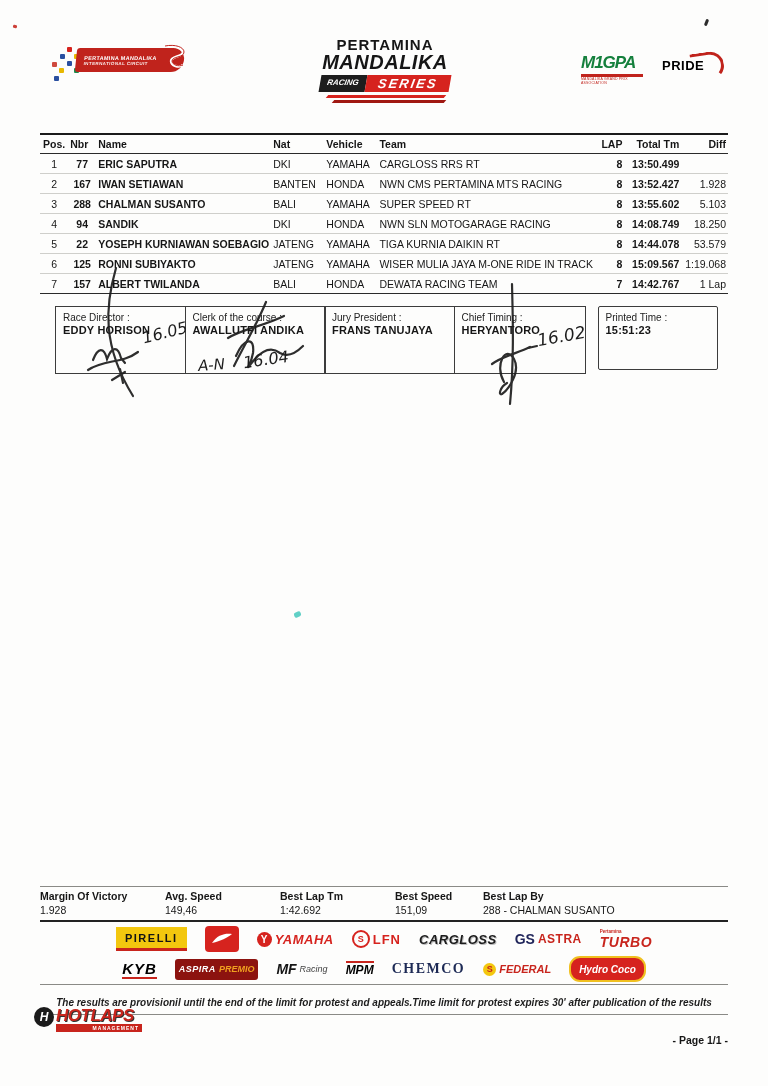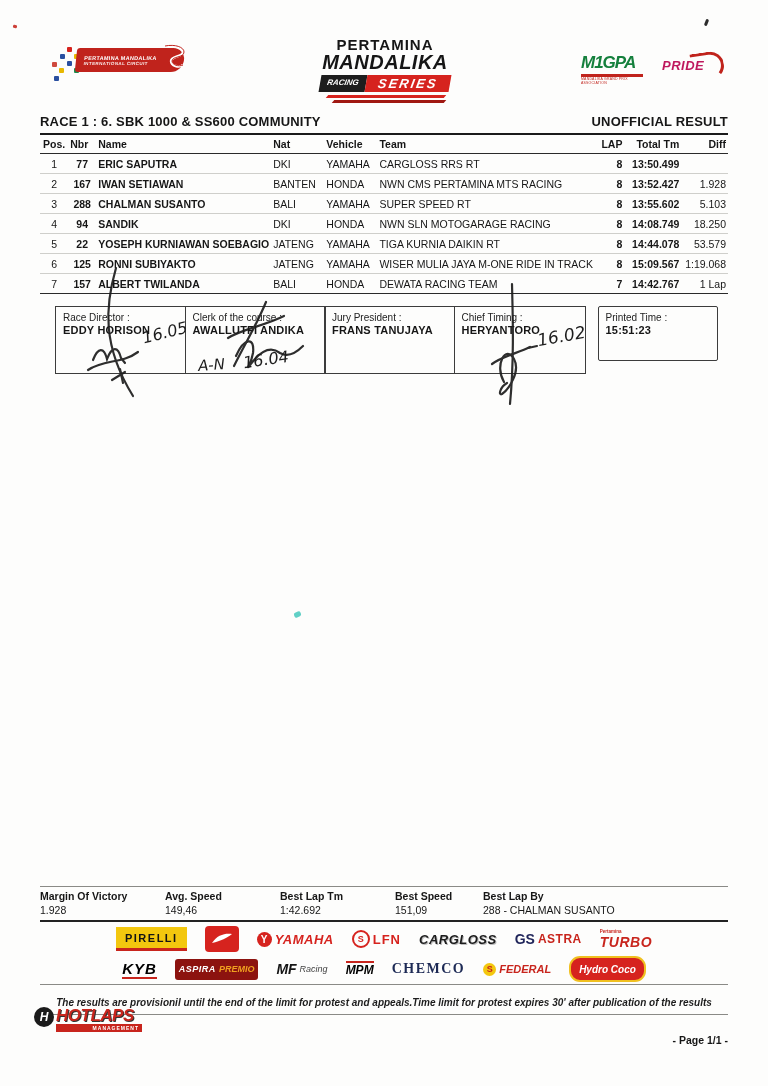--- a/index.html
+++ b/index.html
@@ -27,22 +27,22 @@
      letter-spacing:2px;padding:1px 12px;transform:skewX(-10deg);}
   .series-bars{margin-top:3px;margin-left:28px;}
   .series-bars i{display:block;height:3px;margin-top:2px;transform:skewX(-40deg);}
 
   .mgpa-logo{left:581px;top:53px;width:70px;}
   .mgpa-text{font-size:17px;font-weight:900;font-style:italic;color:#15803d;letter-spacing:-1px;}
   .mgpa-bar{height:3px;background:#c0231c;width:62px;margin-top:1px;}
   .mgpa-sub{font-size:3.5px;color:#c0231c;letter-spacing:.2px;}
 
   .pride-logo{left:660px;top:52px;width:64px;height:26px;}
-  .pride-text{position:absolute;left:2px;top:6px;font-size:13px;font-weight:900;font-style:italic;
-     color:#be185d;letter-spacing:.5px;}
+  .pride-text{position:absolute;left:2px;top:6px;font-size:13px;font-weight:900;
+     color:#000000;letter-spacing:.5px;}
   .pride-arc{position:absolute;right:0;top:0;width:30px;height:22px;border:3px solid #c0231c;
      border-left:none;border-bottom-color:transparent;border-radius:0 14px 14px 0;transform:rotate(-8deg);}
 
   
   .title-bar{left:40px;top:114px;width:688px;display:flex;justify-content:space-between;align-items:flex-end;}
   .title-bar .t{font-size:13px;font-weight:800;letter-spacing:.2px;}
   .results{left:40px;top:133px;width:688px;}
   table.res{width:100%;border-collapse:collapse;font-size:10.5px;}
   table.res th{font-weight:800;font-size:10.5px;padding:3px 2px;border-top:2px solid #1b1b1b;
      border-bottom:1.5px solid #2a2a2a;text-align:left;white-space:nowrap;}
@@ -59,21 +59,21 @@
   table.res th:nth-child(8){width:64px;text-align:right;}
   table.res th:nth-child(9){width:46px;text-align:right;}
 
   
   .officials{left:55px;top:306px;display:flex;align-items:flex-start;}
   .obox{border:1.5px solid #3c3c3c;height:68px;box-sizing:border-box;padding:5px 7px;background:transparent;}
   .obox + .obox{margin-left:-1.5px;}
   .obox .lbl{font-size:10px;color:#222;}
   .obox .nm{font-size:11px;font-weight:800;margin-top:1px;letter-spacing:.2px;}
   .obox.w1{width:131px;} .obox.w2{width:141px;} .obox.w3{width:131px;} .obox.w4{width:132px;}
-  .obox.print{margin-left:12px;width:120px;height:55px;border-radius:2px;}
+  .obox.print{margin-left:12px;width:120px;height:64px;border-radius:2px;}
 
   .hand{position:absolute;font-family:"DejaVu Sans",sans-serif;font-style:italic;color:#1d1d1d;
      font-weight:500;pointer-events:none;}
   .sig-overlay{left:0;top:260px;pointer-events:none;}
 
   
   .stats{left:40px;top:886px;width:688px;border-top:1px solid #8a8a86;border-bottom:2.5px solid #222;
      padding:3px 0 4px;display:flex;}
   .stat{display:flex;flex-direction:column;}
   .stat .sl{font-size:10.5px;font-weight:800;}
@@ -179,24 +179,20 @@
     <div class="mgpa-text">M1GPA</div>
     <div class="mgpa-bar"></div>
     <div class="mgpa-sub">MANDALIKA GRAND PRIX ASSOCIATION</div>
   </div>
 
   <div class="abs pride-logo">
     <span class="pride-arc"></span>
     <span class="pride-text">PRIDE</span>
   </div>
 
-  <div class="abs title-bar">
-    <span class="t">RACE 1 : 6. SBK 1000 &amp; SS600 COMMUNITY</span>
-    <span class="t">UNOFFICIAL RESULT</span>
-  </div>
 
   <div class="abs results">
     <table class="res">
       <thead>
           <tr>
             <th>Pos.</th>
             <th>Nbr</th>
             <th>Name</th>
             <th>Nat</th>
             <th>Vehicle</th>

